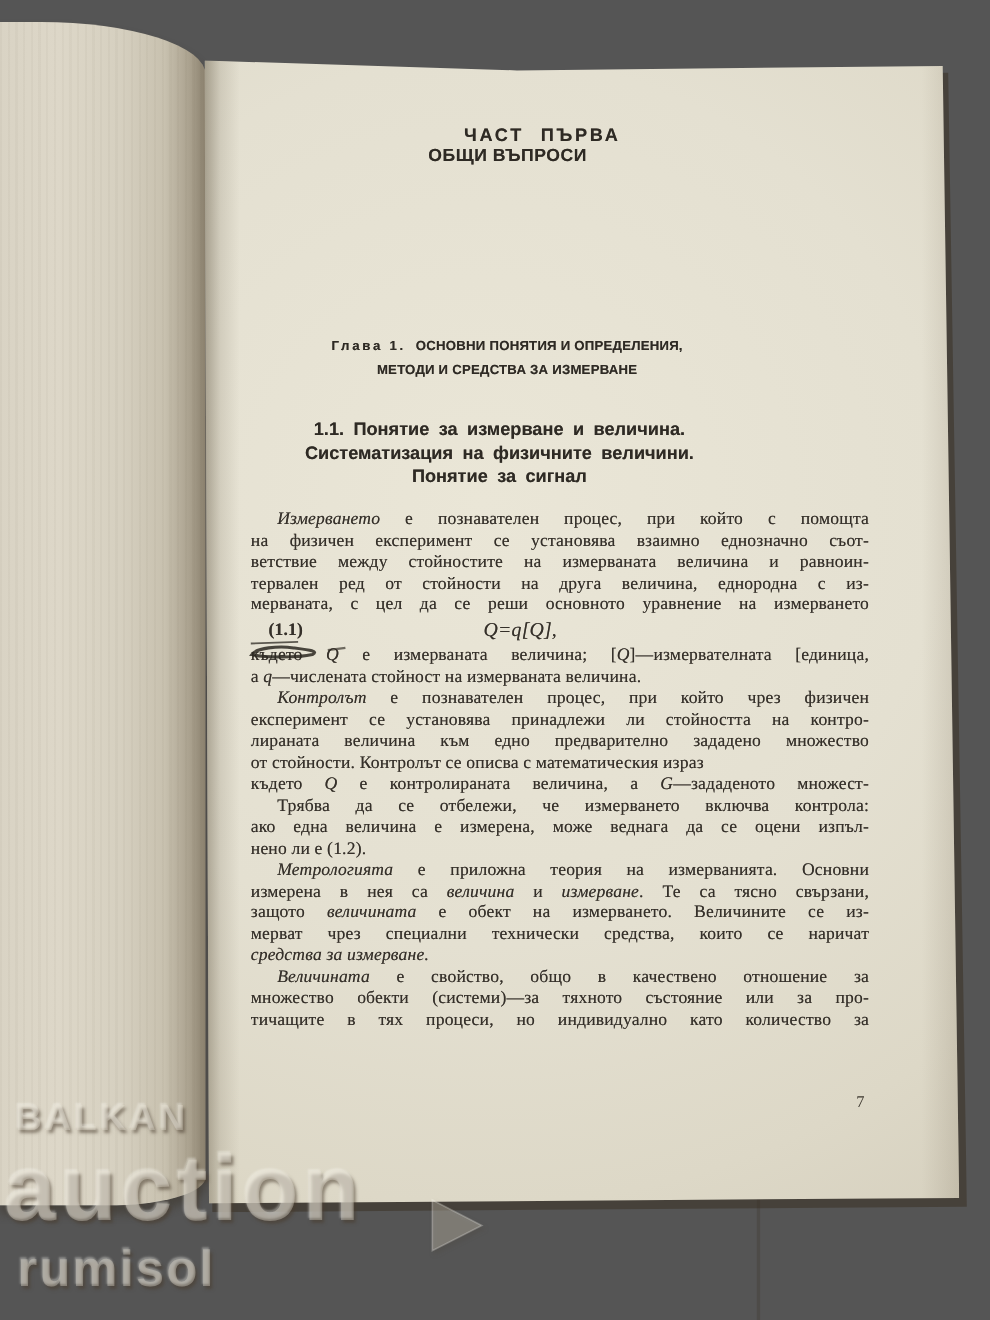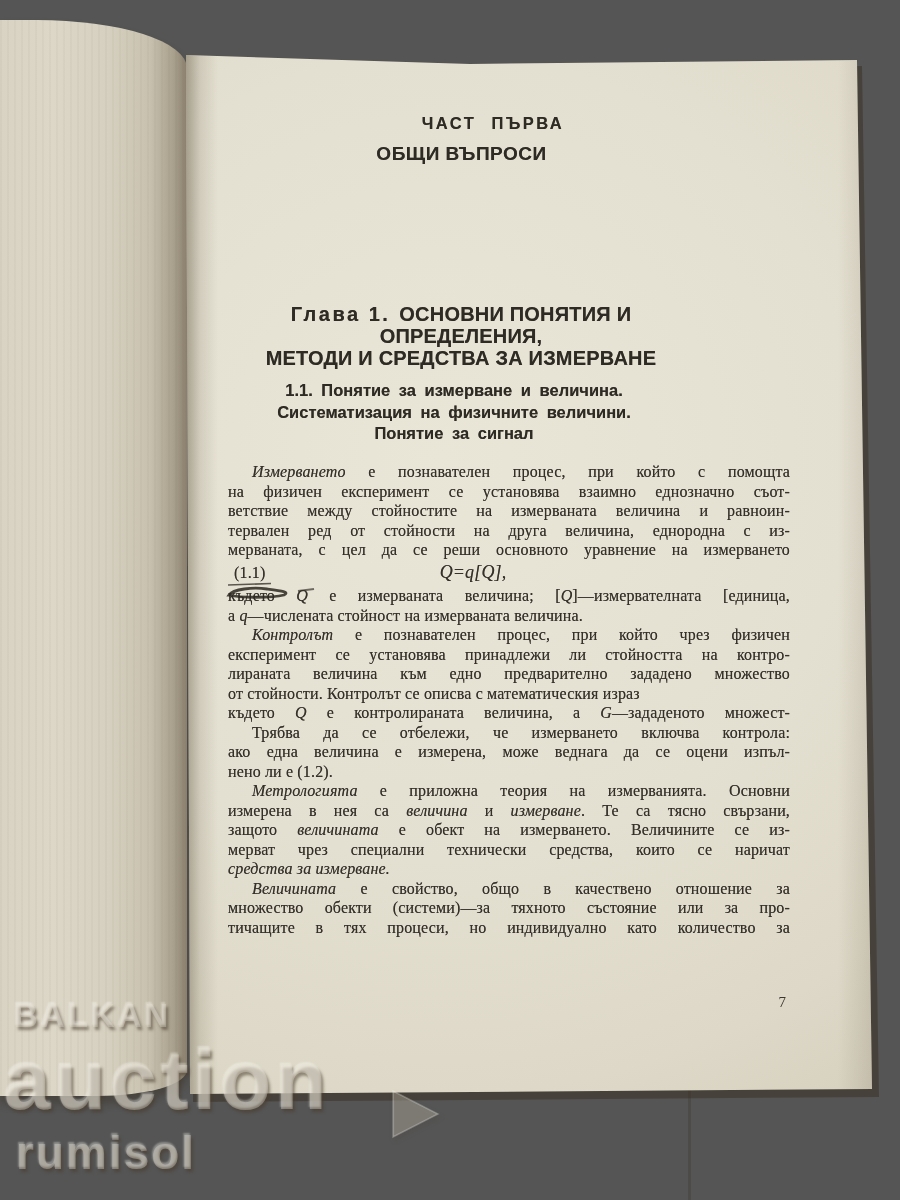--- a/index.html
+++ b/index.html
@@ -26,33 +26,33 @@
   .gutter-shadow{position:absolute;left:186px;top:54px;width:32px;height:1042px;
     background:linear-gradient(90deg,rgba(104,94,74,0.50),rgba(104,94,74,0.16) 45%,rgba(104,94,74,0) 100%);}
   .edge-shade{position:absolute;left:838px;top:56px;width:36px;height:1036px;
     background:linear-gradient(90deg,rgba(120,108,88,0) 0%,rgba(120,108,88,0.22) 100%);}
   
   .text-col{position:absolute;left:228px;top:0;width:562px;height:1200px;color:#35302a;}
   .text-col .abs{position:absolute;left:0;width:100%;box-sizing:border-box;}
   .h{font-family:"Liberation Sans","DejaVu Sans",sans-serif;font-weight:bold;color:#2e2a24;
      text-align:center;text-shadow:0 0 0.5px rgba(46,42,36,0.6);}
   .part-label{top:114px;font-size:16.5px;letter-spacing:2.5px;word-spacing:8px;padding-right:32px;}
-  .part-title{top:144px;font-size:19px;line-height:20px;letter-spacing:0.5px;padding-right:95px;}
+  .part-title{top:132px;font-size:16px;line-height:20px;letter-spacing:0.5px;padding-right:95px;}
   .part-title .wide{word-spacing:6px;}
-  .chapter{top:303px;font-size:20px;line-height:22px;padding-right:96px;letter-spacing:0.2px;}
+  .chapter{top:303px;font-size:12px;line-height:22px;padding-right:96px;letter-spacing:0.2px;}
   .chapter .ls{letter-spacing:2.5px;}
   .chapter .ml{margin-left:9px;}
   .section{top:380px;font-size:16.5px;line-height:21.5px;word-spacing:4px;padding-right:110px;}
   .body-text{top:462px;font-size:16px;letter-spacing:0.15px;
      text-shadow:0 0 0.4px rgba(50,45,38,0.65);}
   .bl{position:relative;line-height:19.5px;min-height:19.5px;}
   .just{text-align:justify;text-align-last:justify;}
   .ind{text-indent:24px;}
   .eq{margin:3px 0 4px;}
-  .eqnum{position:absolute;left:6px;top:0;font-style:normal;}
+  .eqnum{position:absolute;left:16px;top:0;font-style:normal;font-weight:bold;}
   .eqf{display:block;text-align:center;padding-right:72px;font-style:italic;font-size:18px;}
   .it{font-style:italic;}
   .page-num{top:994px;text-align:right;padding-right:4px;font-size:15px;color:#3a352d;}
   .pen-mark{position:absolute;left:226px;top:581px;}
   
   .wm{position:absolute;font-family:"Liberation Sans","DejaVu Sans",sans-serif;font-weight:bold;
       color:rgba(233,227,213,0.36);
       text-shadow:-1px -2px 2px rgba(255,255,250,0.35), 2px 3px 3px rgba(72,61,45,0.55);
       white-space:nowrap;pointer-events:none;}
   .wm-balkan{left:14px;top:997px;font-size:33px;letter-spacing:3px;}

